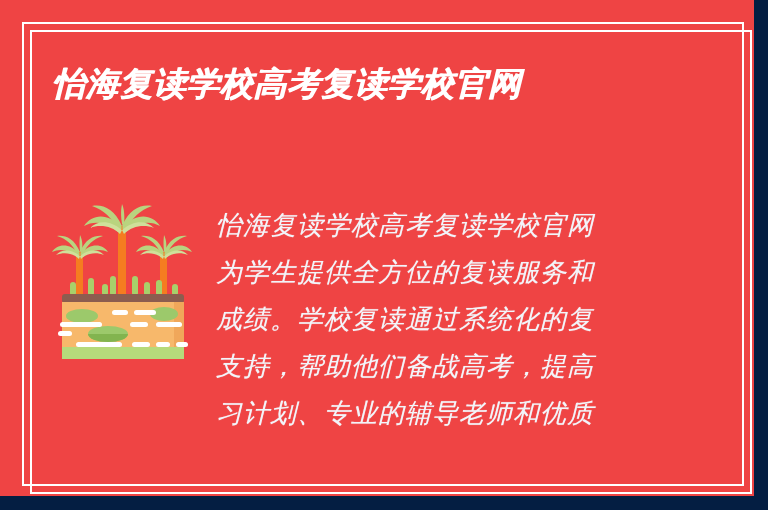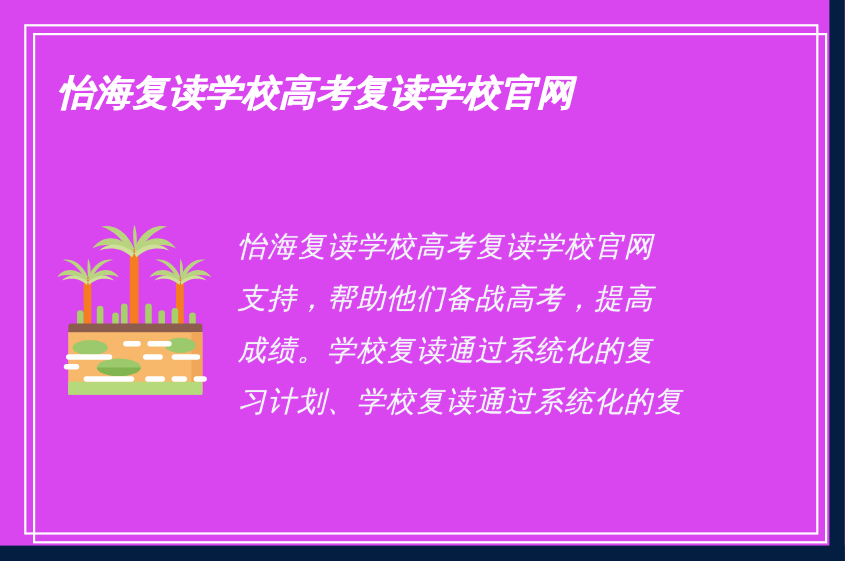--- a/index.html
+++ b/index.html
@@ -11,21 +11,21 @@
     height: 510px;
     overflow: hidden;
     background: #041e42;
     font-family: "Liberation Sans", sans-serif;
   }
 
   .poster {
     position: relative;
     width: 768px;
     height: 510px;
-    background: #d946ef;
+    background: #ef4444;
     overflow: hidden;
   }
 
   
   .frame-outer {
     position: absolute;
     left: 22px;
     top: 22px;
     width: 722px;
     height: 464px;
@@ -221,19 +221,20 @@
           <rect x="24" y="138" width="46" height="5" rx="2.5"></rect>
           <rect x="80" y="138" width="18" height="5" rx="2.5"></rect>
           <rect x="104" y="138" width="14" height="5" rx="2.5"></rect>
           <rect x="124" y="138" width="12" height="5" rx="2.5"></rect>
         </g>
       </svg>
     </div>
 
     <div class="body-text">
       <div class="body-line">怡海复读学校高考复读学校官网</div>
+      <div class="body-line">为学生提供全方位的复读服务和</div>
+      <div class="body-line">成绩。学校复读通过系统化的复</div>
       <div class="body-line">支持，帮助他们备战高考，提高</div>
-      <div class="body-line">成绩。学校复读通过系统化的复</div>
-      <div class="body-line">习计划、学校复读通过系统化的复</div>
+      <div class="body-line">习计划、专业的辅导老师和优质</div>
     </div>
 
   </div>
 </div>
 
 </body></html>

